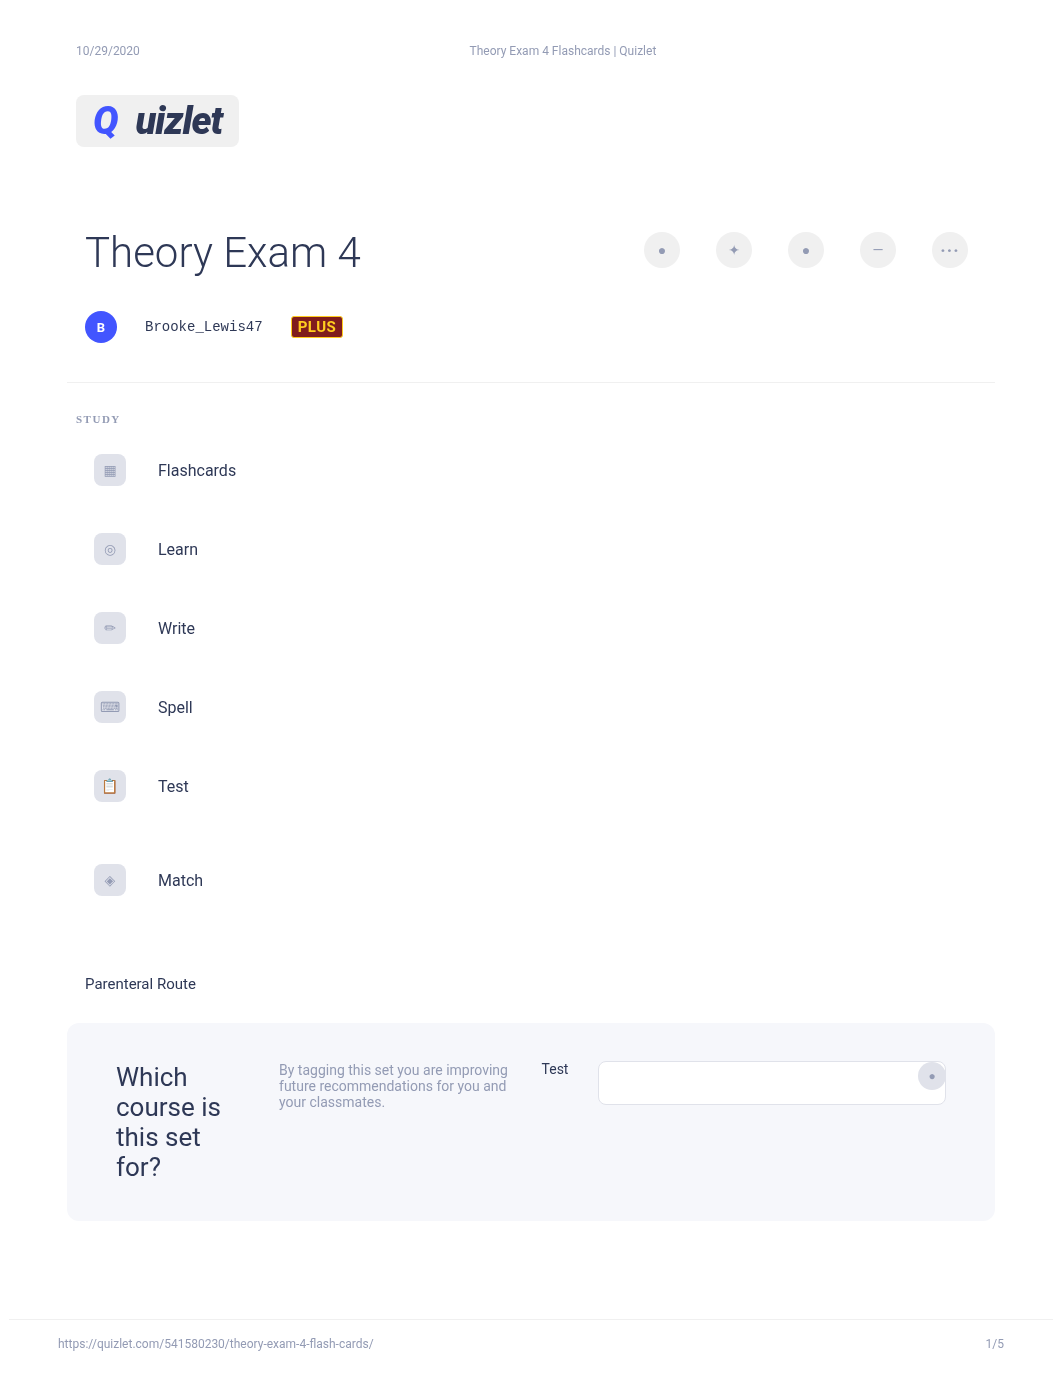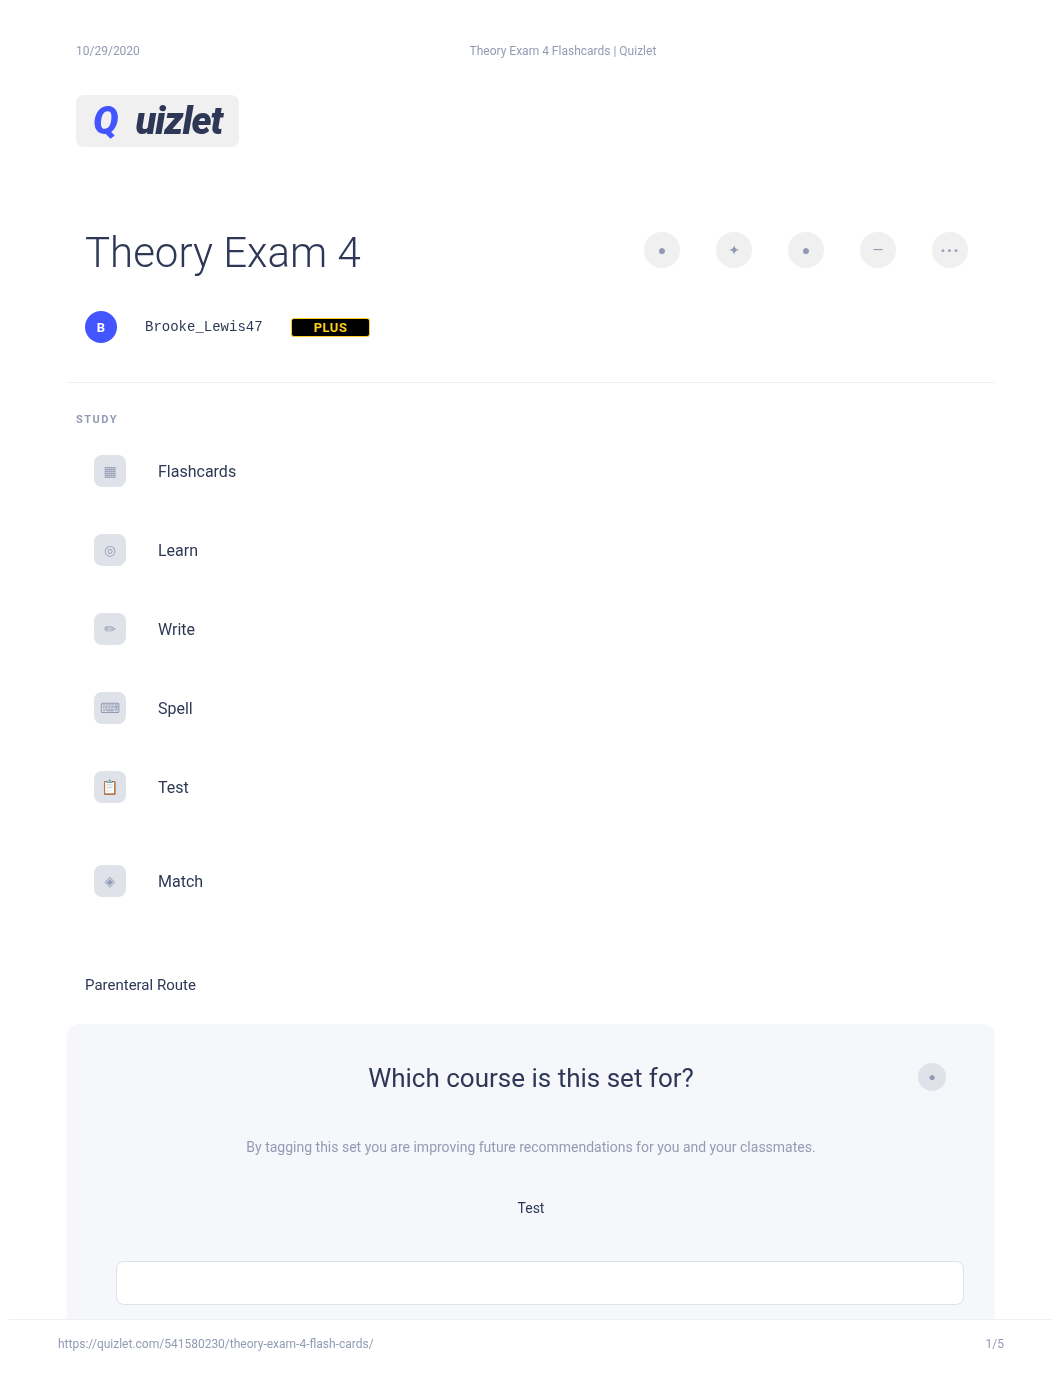--- a/index.html
+++ b/index.html
@@ -91,38 +91,39 @@
       font-size: 13px;
       font-weight: bold;
     }
     .username {
       font-size: 14px;
       color: #2e3856;
       font-weight: 500;
       font-family: Liberation Mono, monospace;
     }
     .plus-badge {
-      font-size: 13px;
+      font-size: 15px;
       color: #ffcd1f;
       font-weight: 700;
-      background: #000000;
+      background: #7f1d1d;
       border: 1px solid #ffcd1f;
-      padding: 1px 22px;
+      padding: 1px 6px;
       border-radius: 3px;
       letter-spacing: 0.5px;
     }
 
     
     .section-label {
       font-size: 11px;
       font-weight: 700;
       color: #939bb4;
       letter-spacing: 1.5px;
       text-transform: uppercase;
       margin-bottom: 10px;
+      font-family: Liberation Serif, serif;
     }
 
     .study-items {
       list-style: none;
       margin-bottom: 24px;
     }
     .study-item {
       display: flex;
       align-items: center;
       gap: 14px;
@@ -163,24 +164,23 @@
       color: #2e3856;
     }
 
     
     .course-section {
       background: #f6f7fb;
       border-radius: 12px;
       padding: 30px 40px;
       margin: 20px 0;
       display: flex;
-      flex-direction: column;
-      gap: 28px;
+      flex-direction: row;
+      gap: 12px;
       position: relative;
-      text-align: center;
     }
     .course-title {
       font-size: 26px;
       font-weight: 400;
       color: #2e3856;
     }
     .course-subtitle {
       font-size: 14px;
       color: #939bb4;
     }

